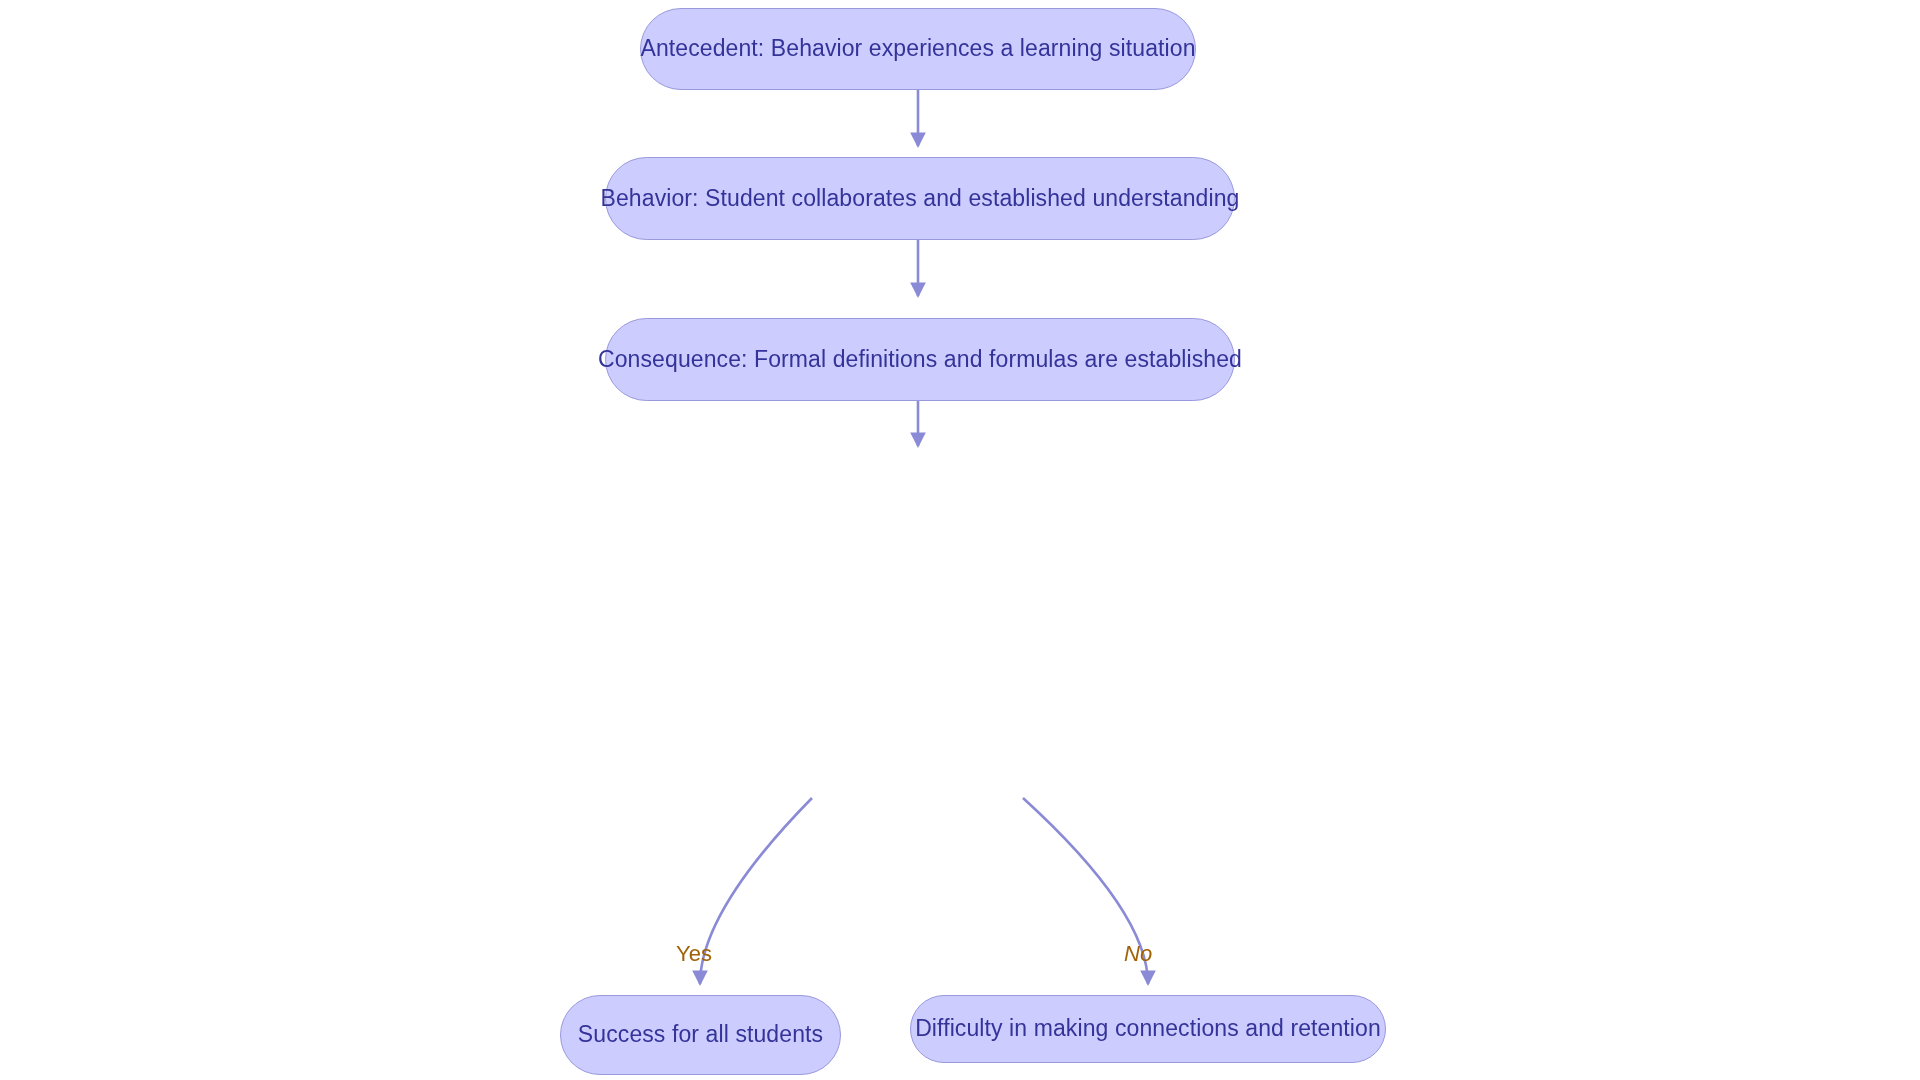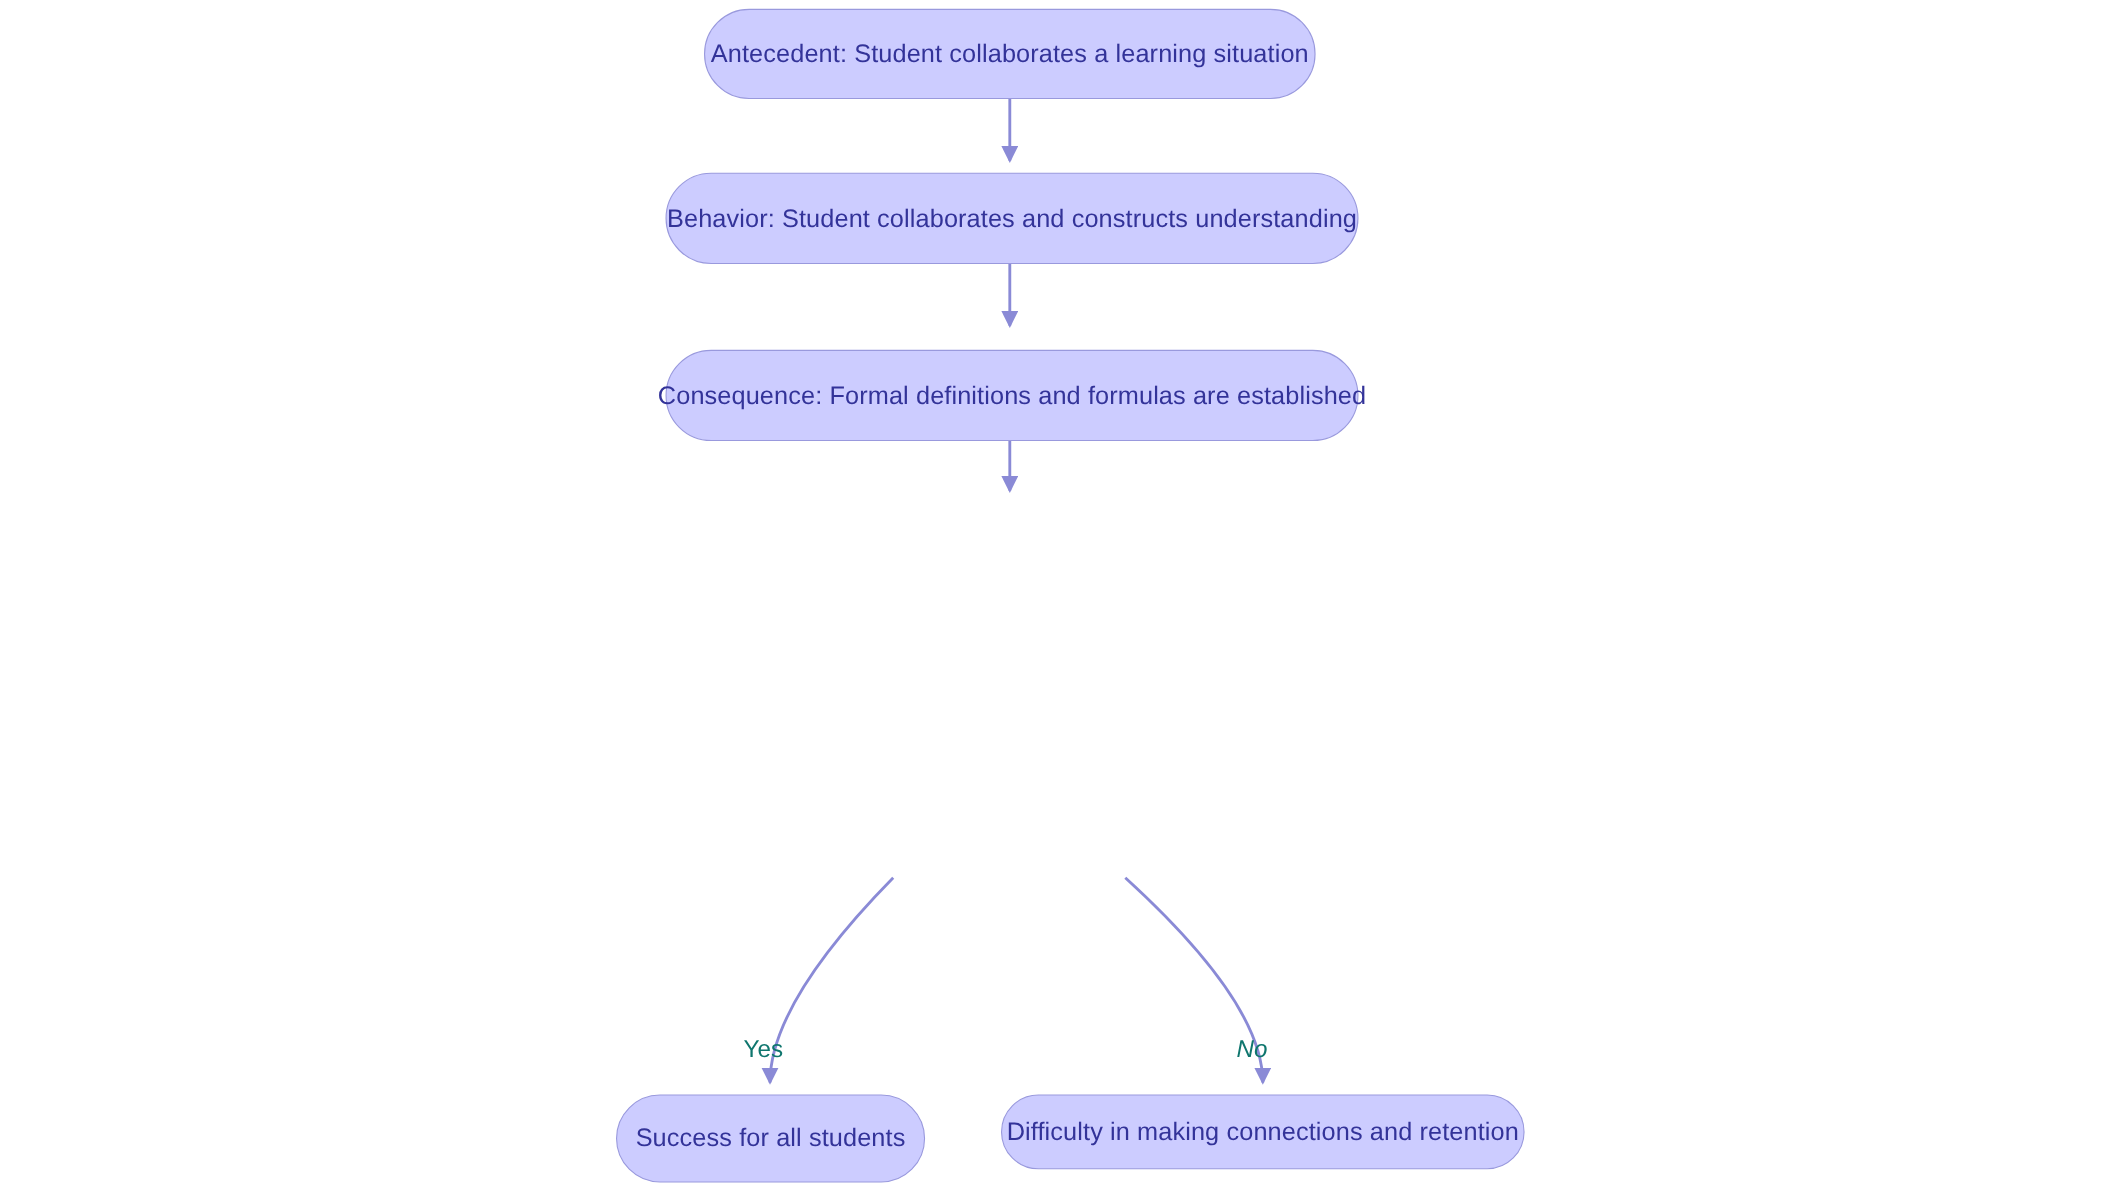--- a/index.html
+++ b/index.html
@@ -76,21 +76,21 @@
     left: 0;
     top: 0;
     width: 100%;
     height: 100%;
     display: flex;
     align-items: center;
     justify-content: center;
   }
   .edge-label {
     position: absolute;
-    color: #0f766e;
+    color: #a16207;
     font-size: 22px;
     line-height: 1;
     white-space: nowrap;
     z-index: 3;
   }
   #edge-label-yes { left: 676px; top: 943px; }
   #edge-label-no  { left: 1124px; top: 943px; font-style: italic; }
 </style>
 </head>
 <body>
@@ -119,25 +119,25 @@
     <g>
       <path d="M812,798 Q700,912 700,984" stroke="#8a8ad6" stroke-width="2.6" fill="none" marker-end="url(#arrowhead)"></path>
     </g>
 
     <g>
       <path d="M1023,798 Q1148,912 1148,984" stroke="#8a8ad6" stroke-width="2.6" fill="none" marker-end="url(#arrowhead)"></path>
     </g>
   </svg>
 
   <div class="node node-stadium" id="node-antecedent">
-    <span class="node-label">Antecedent: Student collaborates a learning situation</span>
+    <span class="node-label">Antecedent: Behavior experiences a learning situation</span>
   </div>
 
   <div class="node node-stadium" id="node-behavior">
-    <span class="node-label">Behavior: Student collaborates and constructs understanding</span>
+    <span class="node-label">Behavior: Student collaborates and established understanding</span>
   </div>
 
   <div class="node node-stadium" id="node-consequence">
     <span class="node-label">Consequence: Formal definitions and formulas are established</span>
   </div>
 
 
   <span class="edge-label" id="edge-label-yes">Yes</span>
 
   <span class="edge-label" id="edge-label-no">No</span>

